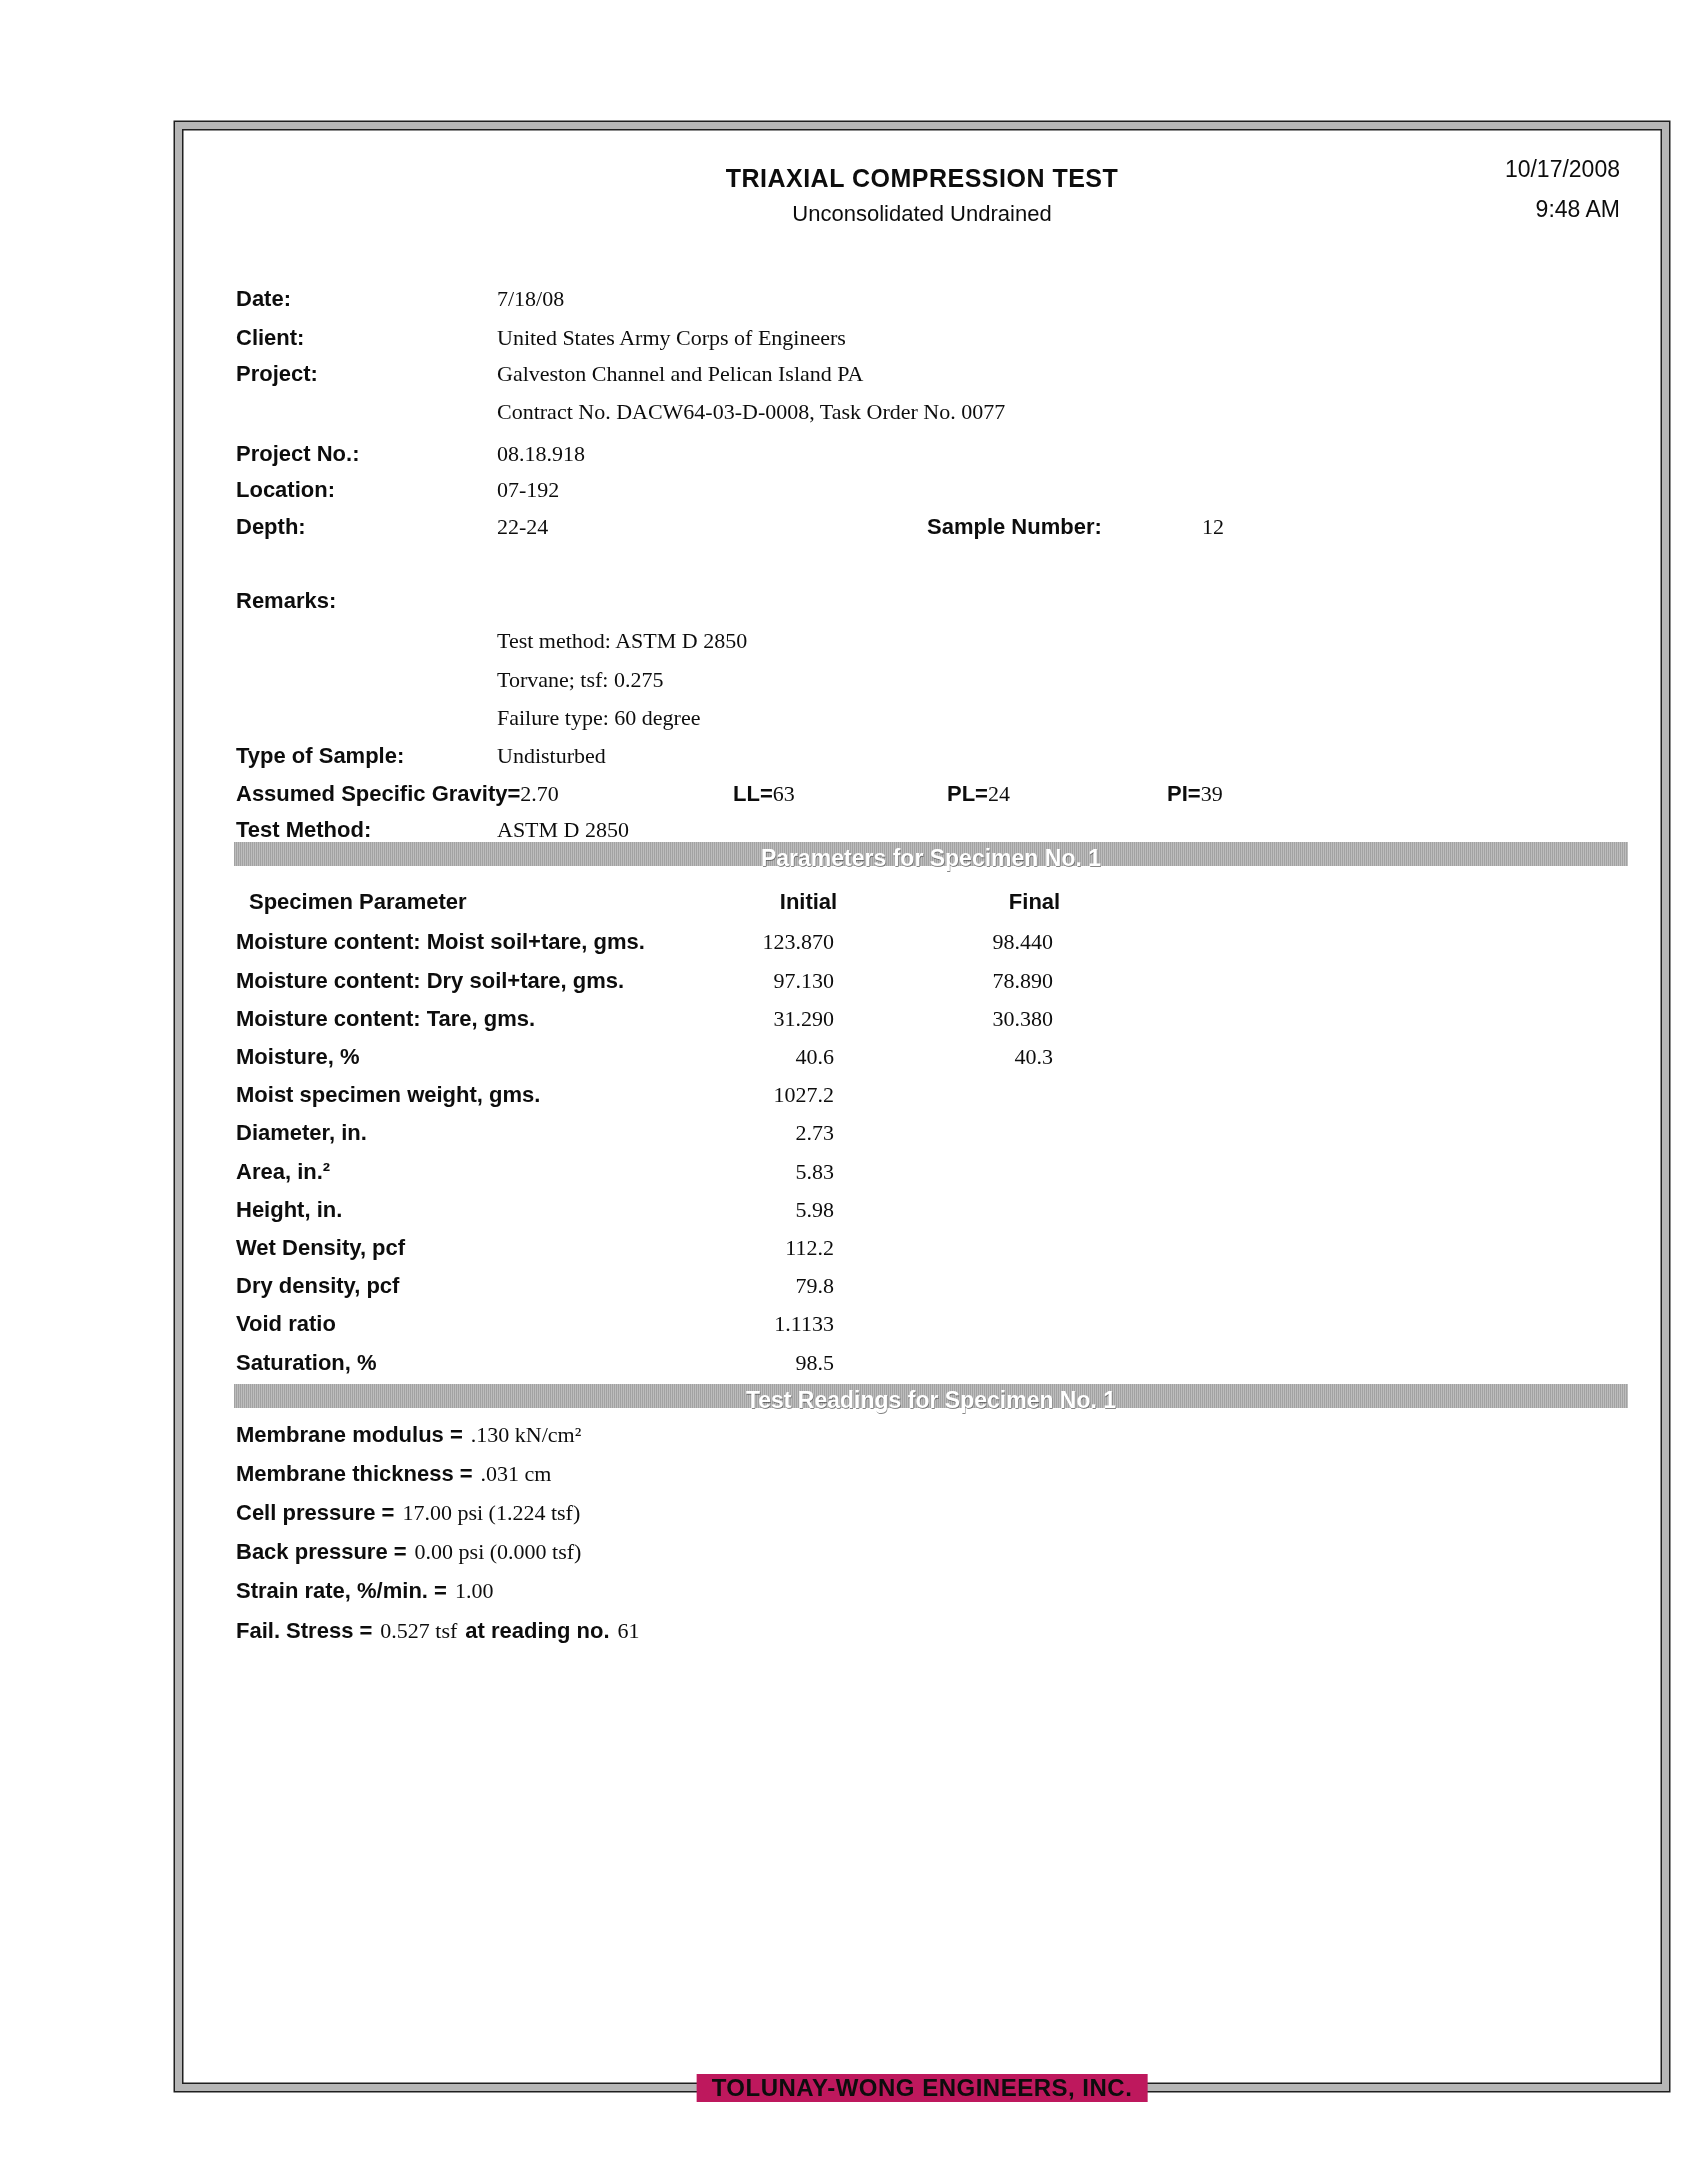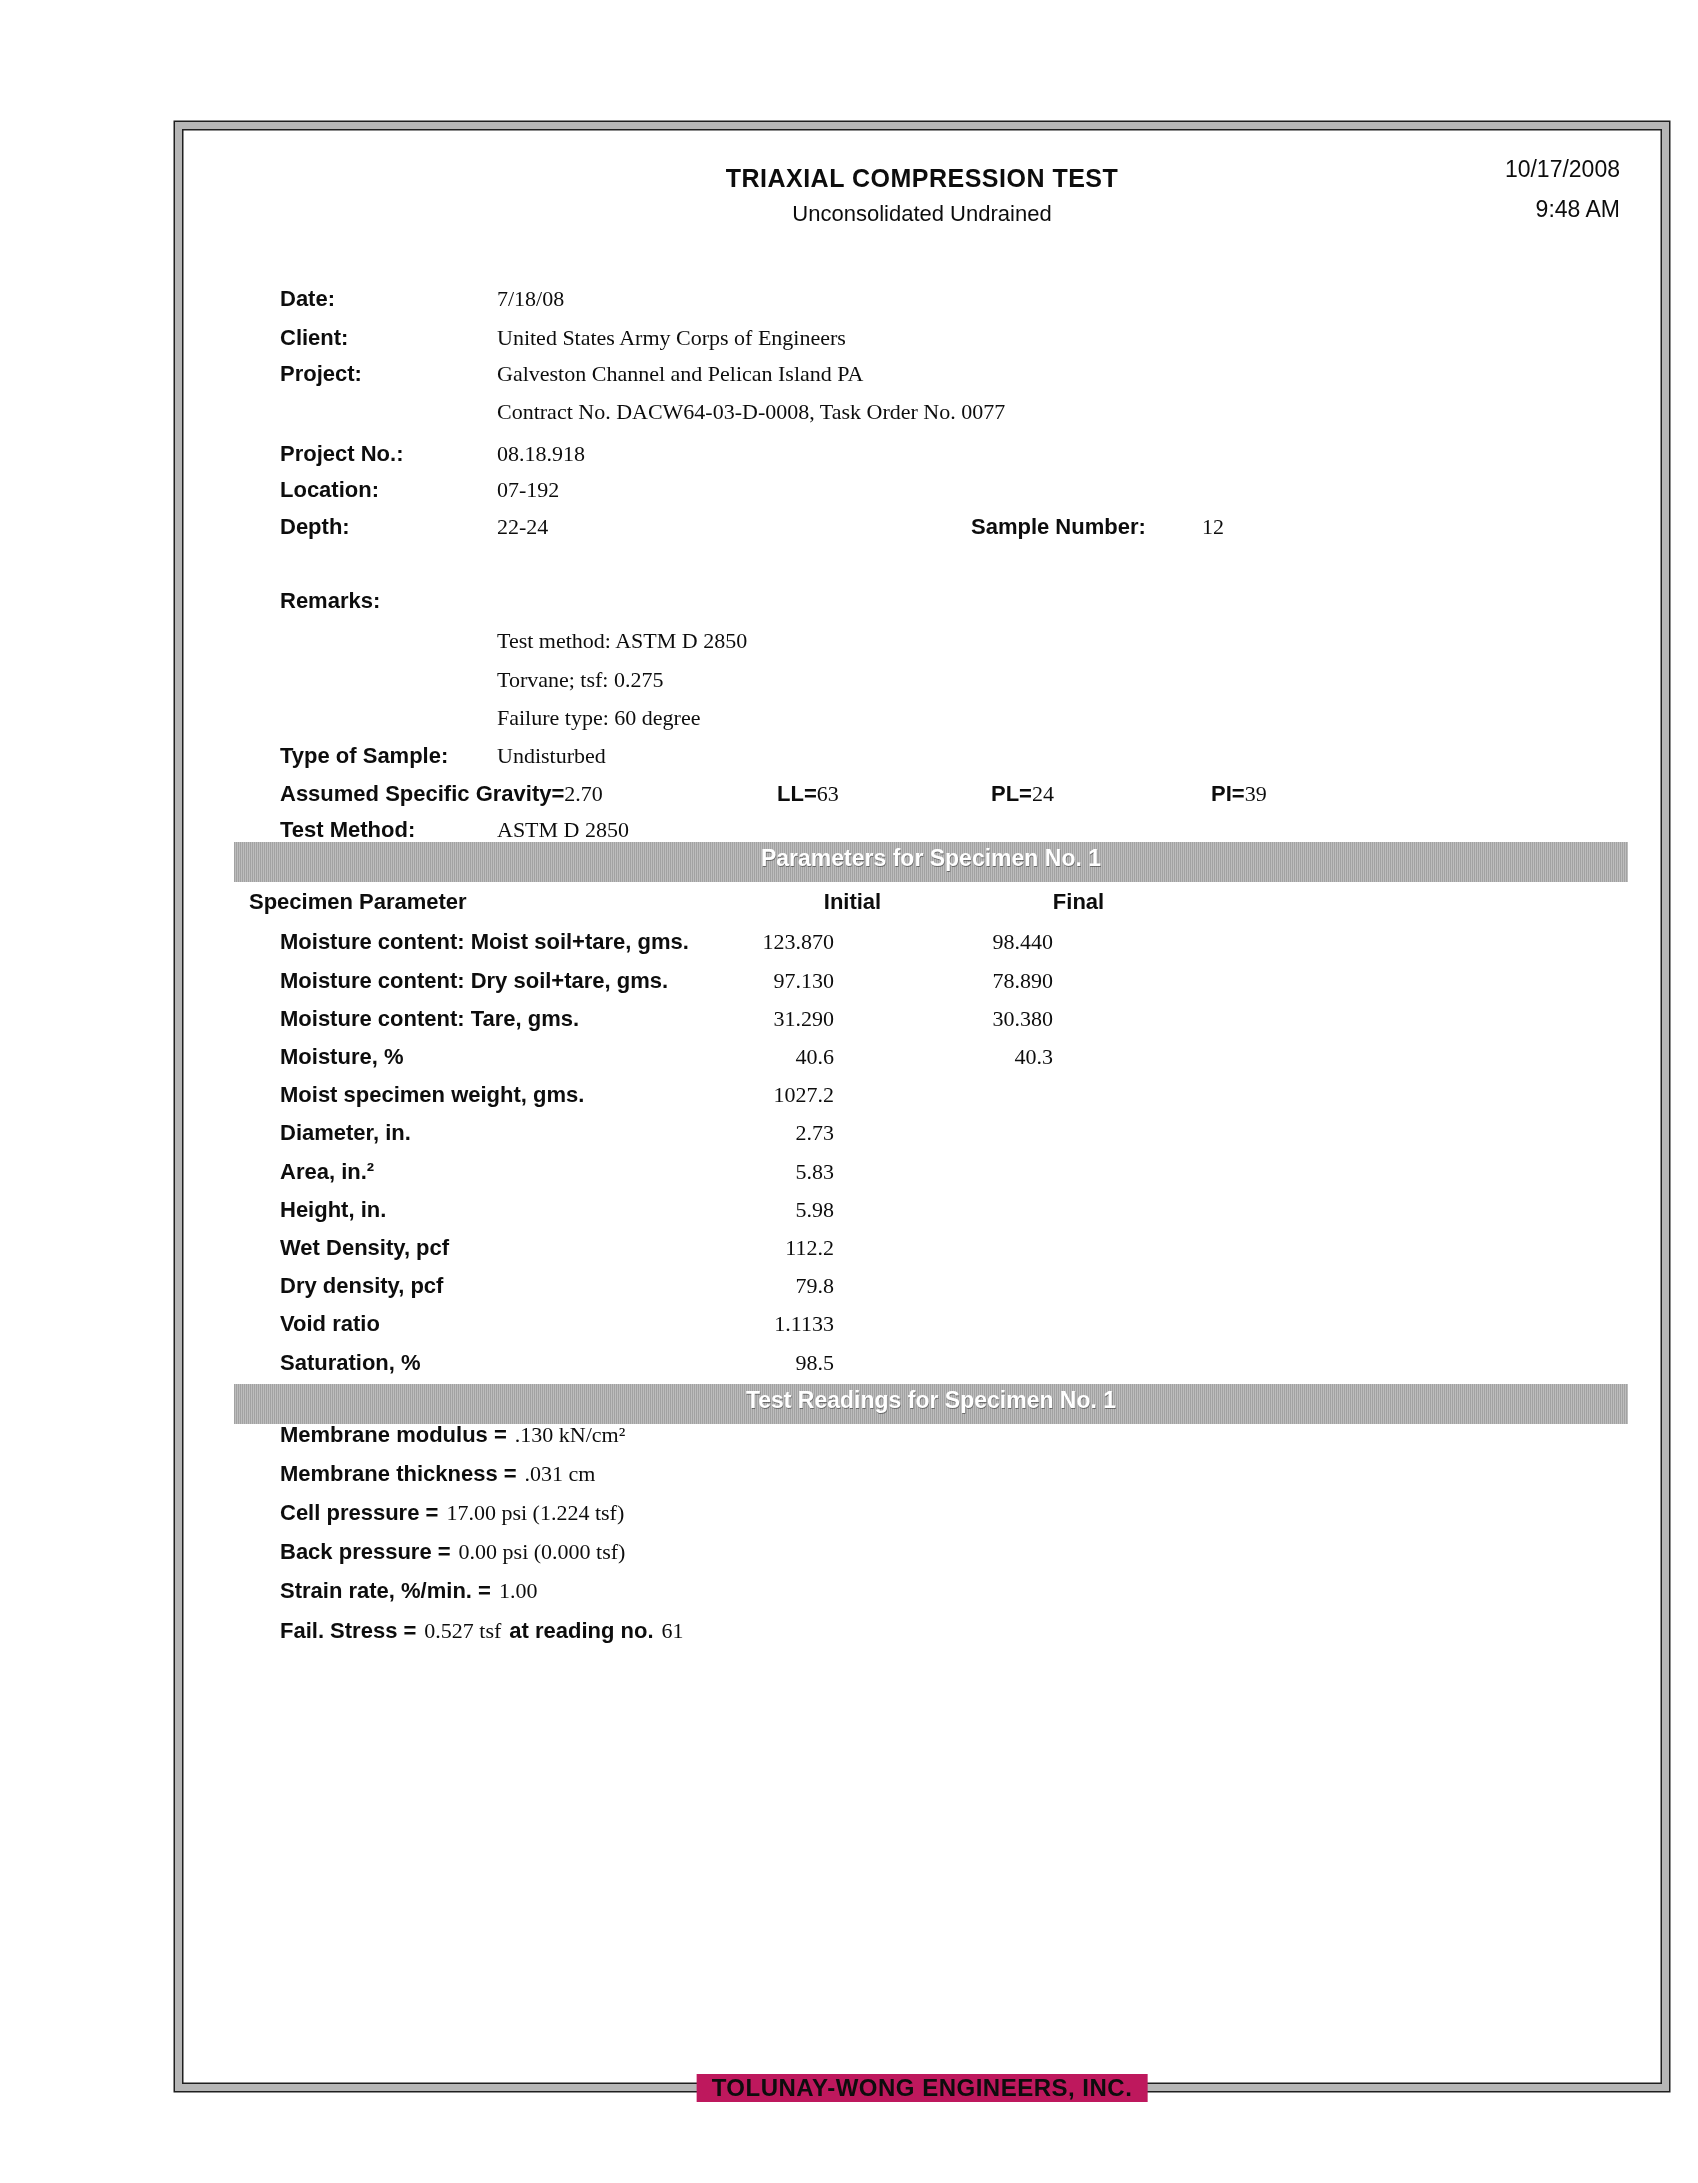--- a/index.html
+++ b/index.html
@@ -11,29 +11,29 @@
          box-shadow:0 0 0 1.5px #1e1e1e, inset 0 0 0 1.5px #1e1e1e;}
   .hdr-title{position:absolute;top:36px;left:0;right:0;text-align:center;
              font:700 25px/1.1 "Liberation Sans",sans-serif;letter-spacing:0.5px;}
   .hdr-sub{position:absolute;top:73px;left:0;right:0;text-align:center;
            font:400 22px/1.1 "Liberation Sans",sans-serif;}
   .hdr-date{position:absolute;top:28px;right:42px;text-align:right;
             font:400 23px/1.1 "Liberation Sans",sans-serif;}
   .hdr-time{position:absolute;top:68px;right:42px;text-align:right;
             font:400 23px/1.1 "Liberation Sans",sans-serif;}
   .line{position:absolute;left:54px;right:15px;height:31px;white-space:nowrap;}
-  .lbl{font:700 22px/1.2 "Liberation Sans",sans-serif;margin-left:44px;}
+  .lbl{font:700 22px/1.2 "Liberation Sans",sans-serif;}
   .val{font:400 22px/1.2 "Liberation Serif",serif;}
   .val-col{position:absolute;left:261px;}
   .samp-lbl{position:absolute;left:691px;}
   .samp-val{position:absolute;left:966px;}
   .ll{position:absolute;left:497px;}
   .pl{position:absolute;left:711px;text-align:right;}
   .pi{position:absolute;left:931px;}
-  .band{position:absolute;left:52px;width:1394px;height:40px;
+  .band{position:absolute;left:52px;width:1394px;height:24px;
         background:#b0b0b0;
         background-image:repeating-linear-gradient(90deg,#a2a2a2 0 1px,#bdbdbd 1px 2px),
                          repeating-linear-gradient(0deg,rgba(0,0,0,.10) 0 0.5px,rgba(255,255,255,.08) 0.5px 1.5px);
         color:#fff;text-align:center;font:700 23px/32px "Liberation Sans",sans-serif;
         text-shadow:0.5px 0.5px 0 rgba(70,70,70,.65);}
   .thead .hcol1{margin-left:13px;}
   .hcol2{position:absolute;left:498px;width:149px;text-align:center;}
   .hcol3{position:absolute;left:724px;width:149px;text-align:center;}
   .ci{position:absolute;left:390px;width:208px;text-align:right;}
   .cf{position:absolute;left:599px;width:218px;text-align:right;}

